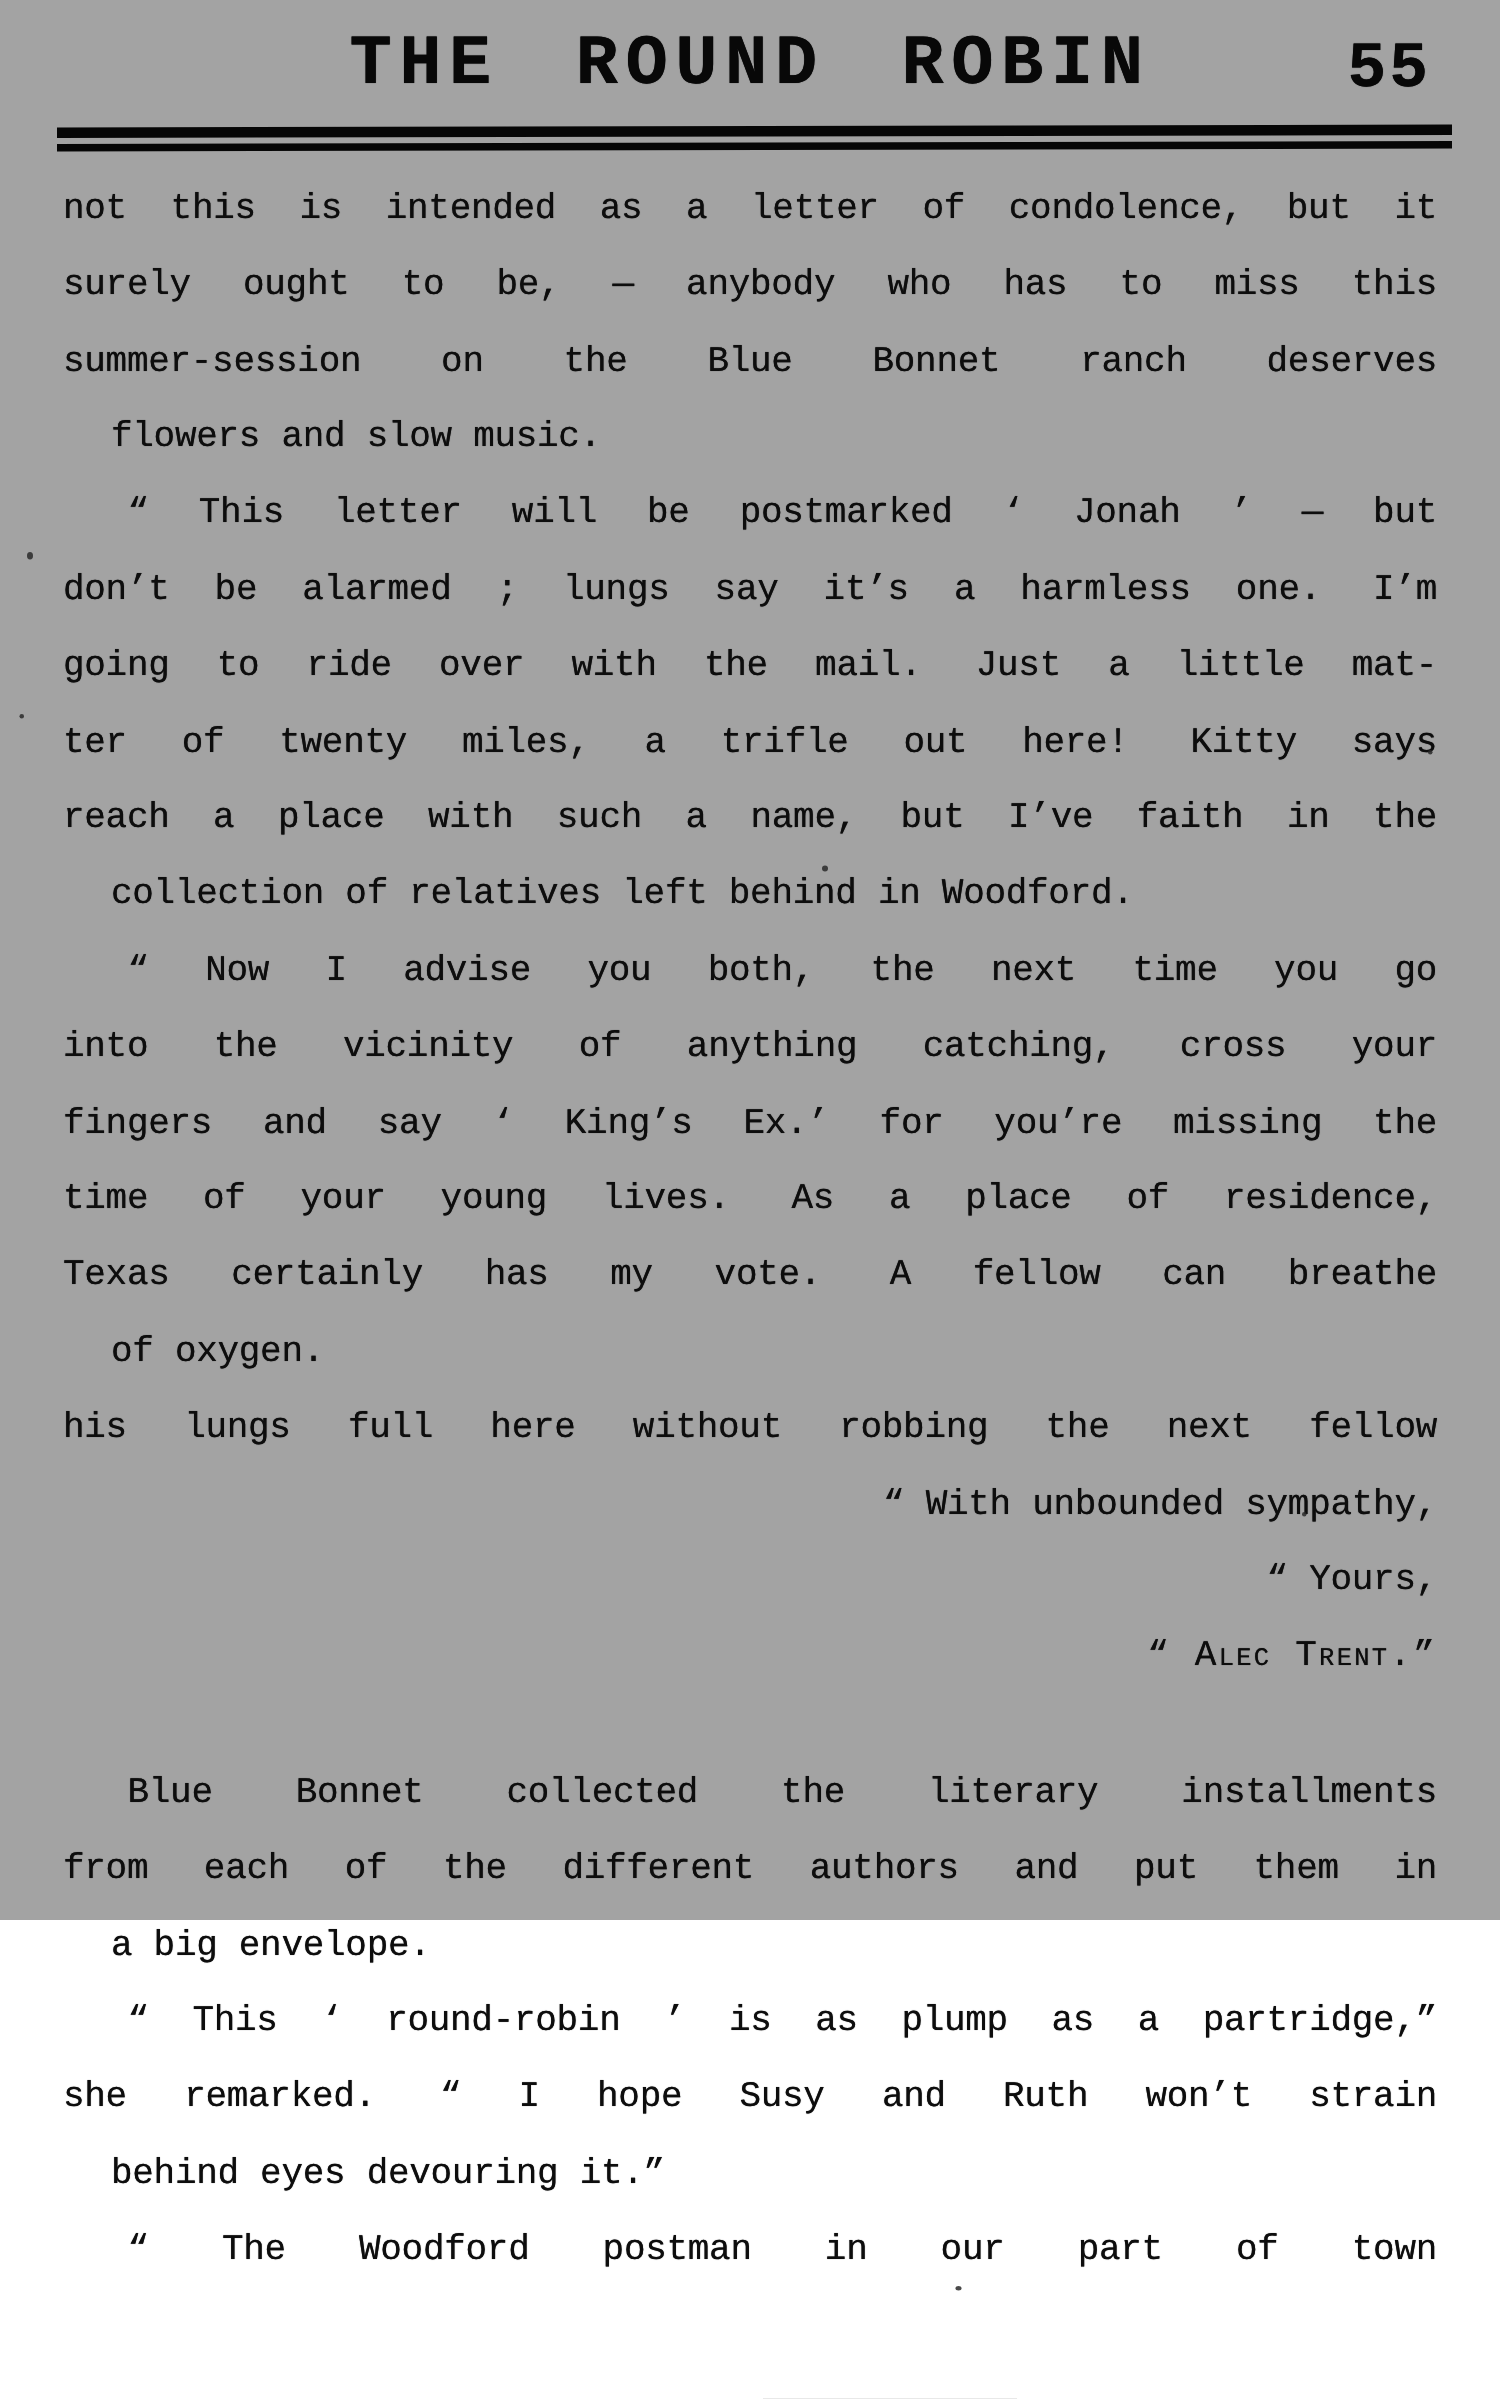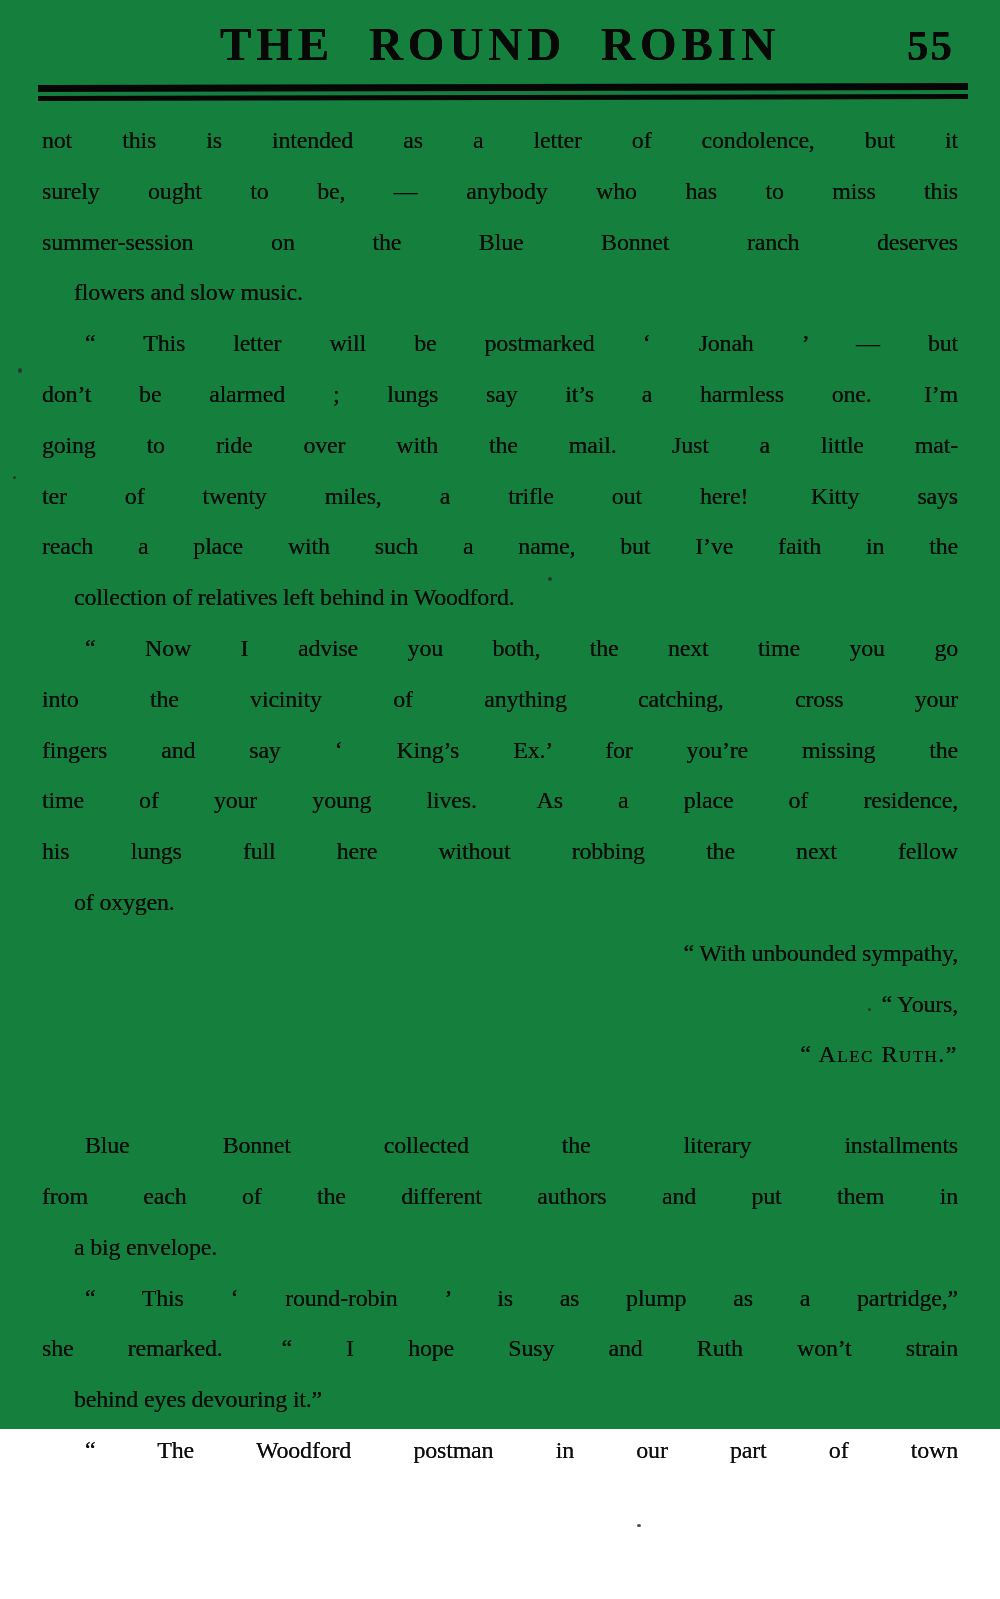--- a/index.html
+++ b/index.html
@@ -3,24 +3,24 @@
 <meta charset="utf-8">
 <style>
   html, body {
     margin: 0; padding: 0;
     width: 1000px; height: 1599px;
     overflow: hidden;
     background: #ffffff;
   }
   .page {
     position: absolute; left: 0; top: 0;
-    width: 1000px; height: 1429px;
-    background: #15803d;
+    width: 1000px; height: 1280px;
+    background: #a3a3a3;
     color: #0b0b0b;
-    font-family: Liberation Serif, serif;
+    font-family: Liberation Mono, monospace;
   }
   
   .head-title {
     position: absolute; top: 17px; left: 0; width: 100%;
     text-align: center;
     font-size: 47px; font-weight: bold;
     letter-spacing: 5px; word-spacing: 18px;
     color: #080808;
     text-shadow: 0 0 0.5px #000;
   }
@@ -83,25 +83,26 @@
     <div class="ln j ind">“ This letter will be postmarked ‘ Jonah ’ — but</div>
     <div class="ln j">don’t be alarmed ; lungs say it’s a harmless one.  I’m</div>
     <div class="ln j">going to ride over with the mail.  Just a little mat-</div>
     <div class="ln j">ter of twenty miles, a trifle out here!  Kitty says</div>
     <div class="ln j">reach a place with such a name, but I’ve faith in the</div>
     <div class="ln end">collection of relatives left behind in Woodford.</div>
     <div class="ln j ind">“ Now I advise you both, the next time you go</div>
     <div class="ln j">into the vicinity of anything catching, cross your</div>
     <div class="ln j">fingers and say ‘ King’s Ex.’ for you’re missing the</div>
     <div class="ln j">time of your young lives.  As a place of residence,</div>
+    <div class="ln j">Texas certainly has my vote.  A fellow can breathe</div>
+    <div class="ln end">of oxygen.</div>
     <div class="ln j">his lungs full here without robbing the next fellow</div>
-    <div class="ln end">of oxygen.</div>
     <div class="ln sig1">“ With unbounded sympathy,</div>
     <div class="ln sig2">“ Yours,</div>
-    <div class="ln sig3 sc">“ Alec Ruth.”</div>
+    <div class="ln sig3 sc">“ Alec Trent.”</div>
     <div class="ln j ind gap-before">Blue Bonnet collected the literary installments</div>
     <div class="ln j">from each of the different authors and put them in</div>
     <div class="ln end">a big envelope.</div>
     <div class="ln j ind">“ This ‘ round-robin ’ is as plump as a partridge,”</div>
     <div class="ln j">she remarked.  “ I hope Susy and Ruth won’t strain</div>
     <div class="ln end">behind eyes devouring it.”</div>
     <div class="ln j ind">“ The Woodford postman in our part of town</div>
   </div>
 
   <div class="speck" style="left:18px;  top:368px;  width:4px; height:5px;"></div>

